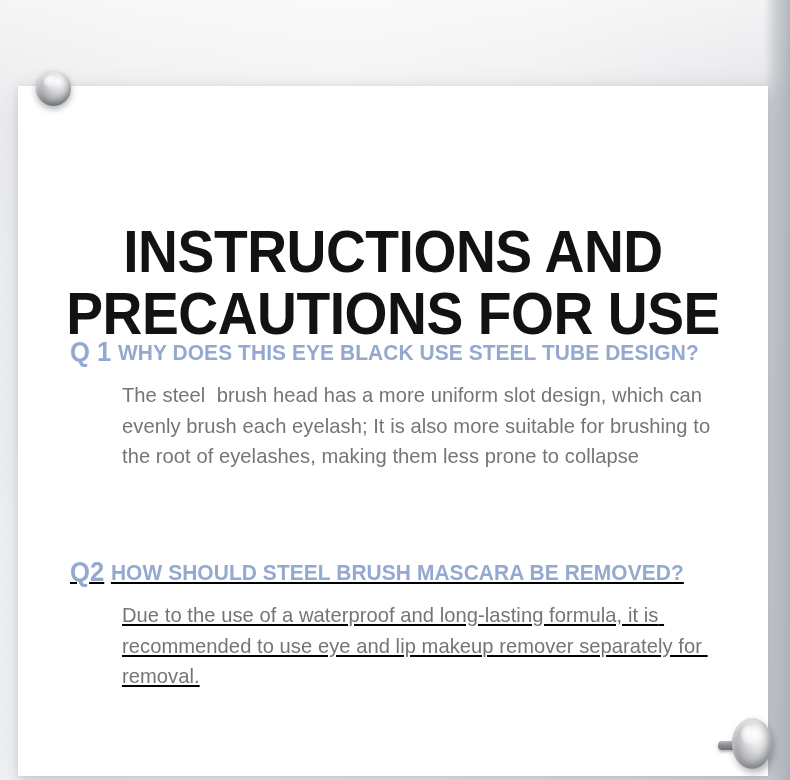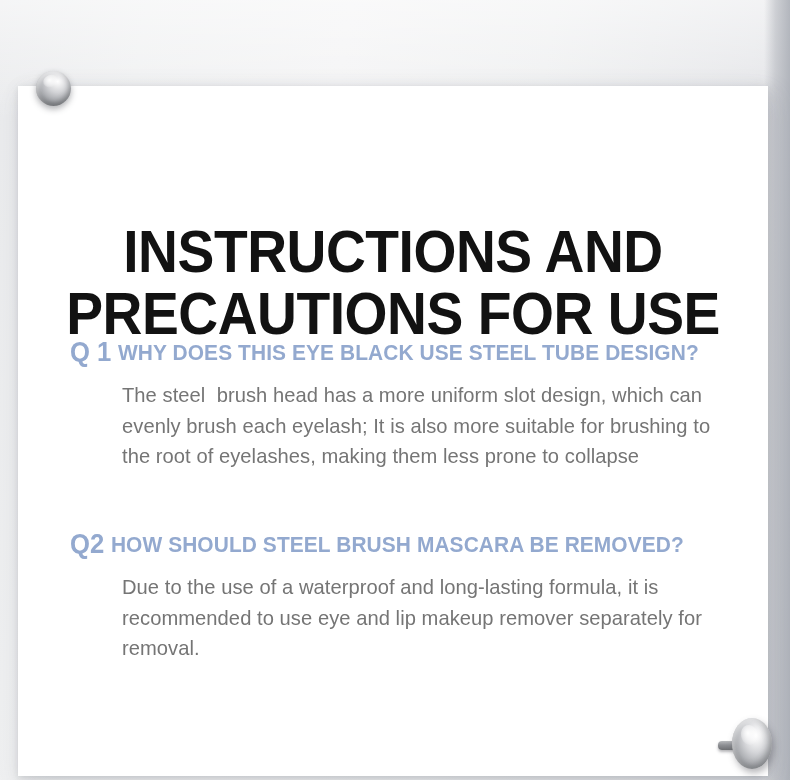--- a/index.html
+++ b/index.html
@@ -162,21 +162,21 @@
     transform-origin: 50% 50%;
     white-space: pre-line;
   }
 
   .qa-block {
     position: absolute;
     left: 52px;
     width: 672px;
   }
   #qa-0 { top: 252px; }
-  #qa-1 { top: 444px; }
+  #qa-1 { top: 472px; text-decoration: underline; }
 
   .qa-heading {
     color: #93a9cf;
     font-family: "Liberation Sans Narrow", "Liberation Sans", "DejaVu Sans", sans-serif;
     font-weight: 700;
     font-size: 22px;
     letter-spacing: 0.1px;
     line-height: 1.1;
     white-space: nowrap;
     transform: scaleX(0.95);

